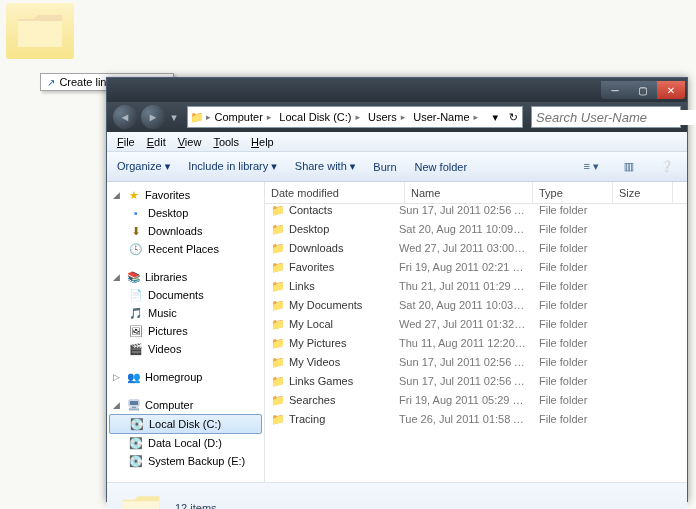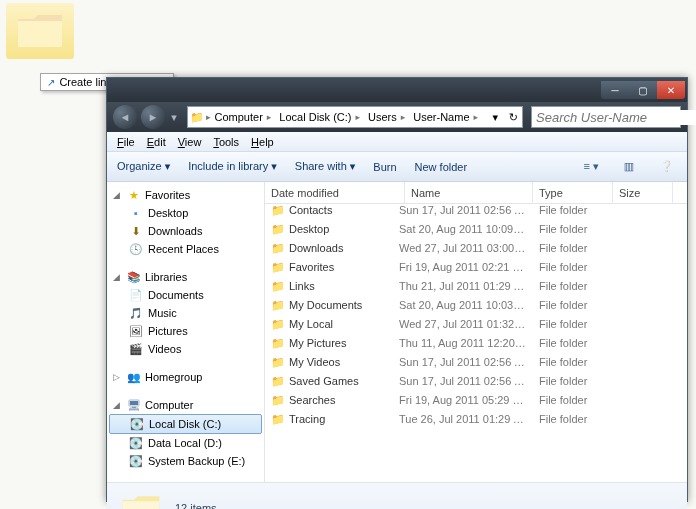--- a/index.html
+++ b/index.html
@@ -266,34 +266,34 @@
             <div class="cell type col-type">File folder</div>
             <div class="cell col-size"></div>
           </div>
           <div class="fl-row">
             <div class="cell col-name"><span class="ficon">📁</span><span>My Videos</span></div>
             <div class="cell date col-date">Sun 17, Jul 2011 02:56 AM</div>
             <div class="cell type col-type">File folder</div>
             <div class="cell col-size"></div>
           </div>
           <div class="fl-row">
-            <div class="cell col-name"><span class="ficon">📁</span><span>Saved Games</span></div>
+            <div class="cell col-name"><span class="ficon">📁</span><span>Links Games</span></div>
             <div class="cell date col-date">Sun 17, Jul 2011 02:56 AM</div>
             <div class="cell type col-type">File folder</div>
             <div class="cell col-size"></div>
           </div>
           <div class="fl-row">
             <div class="cell col-name"><span class="ficon">📁</span><span>Searches</span></div>
             <div class="cell date col-date">Fri 19, Aug 2011 05:29 PM</div>
             <div class="cell type col-type">File folder</div>
             <div class="cell col-size"></div>
           </div>
           <div class="fl-row">
             <div class="cell col-name"><span class="ficon">📁</span><span>Tracing</span></div>
-            <div class="cell date col-date">Tue 26, Jul 2011 01:29 AM</div>
+            <div class="cell date col-date">Tue 26, Jul 2011 01:58 AM</div>
             <div class="cell type col-type">File folder</div>
             <div class="cell col-size"></div>
           </div>
         </div>
     </div>
   </div>
 
   <div class="statusbar">
     <svg class="sb-folder" viewBox="0 0 48 40">
         <path fill="#f7e9a8" d="M2 10 L16 10 L20 6 L46 6 L46 36 L2 36 Z"></path>

